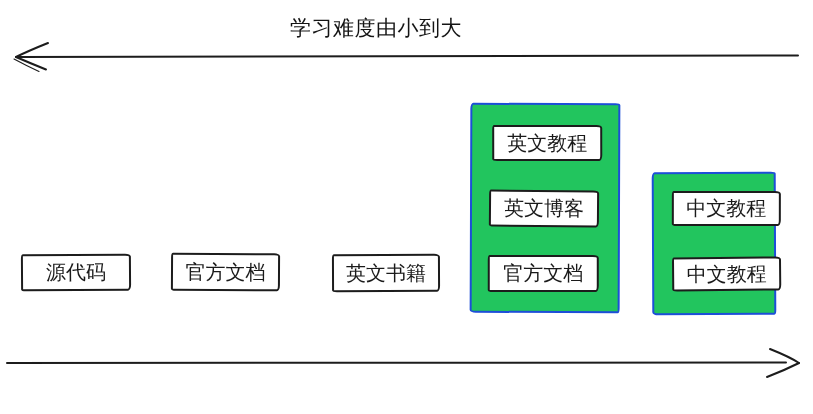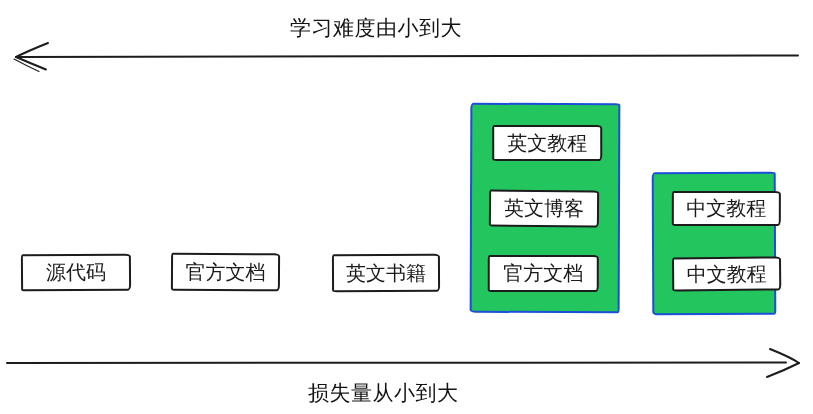--- a/index.html
+++ b/index.html
@@ -114,15 +114,14 @@
       <span>中文教程</span>
     </div>
   </div>
 
   <svg id="bottom-arrow" class="arrow-svg" viewBox="0 0 813 40" xmlns="http://www.w3.org/2000/svg">
     <path d="M7 18 Q 400 16.5 786 17.5"></path>
     <path d="M770 4 Q 790 12 799 18"></path>
     <path d="M799 18 Q 784 25.5 767 32"></path>
   </svg>
 
-  <div class="axis-label" id="bottom-label">损失量从小到大</div>
 
 </div>
 
 </body></html>

